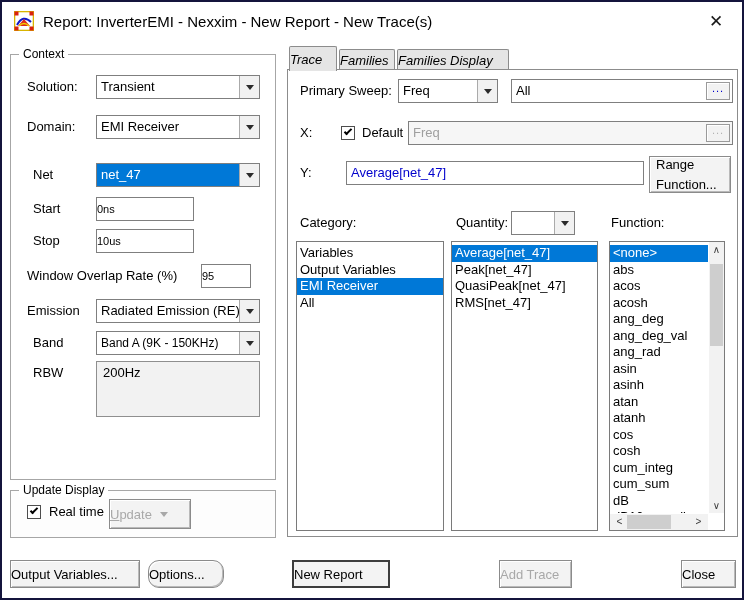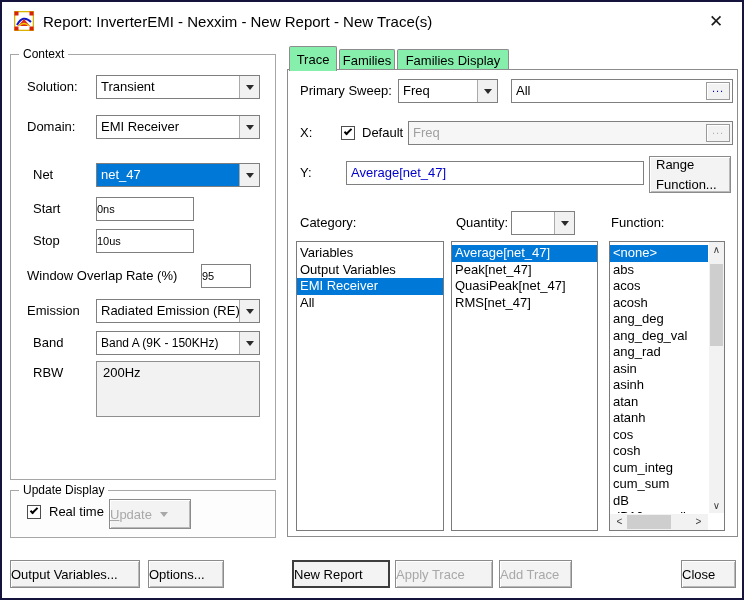--- a/index.html
+++ b/index.html
@@ -44,23 +44,23 @@
 
   .btn { position:absolute; background:#f3f3f3; border:1px solid #8b8b8b;
          box-shadow:inset 1px 1px 0 #ffffff, inset -1px -1px 0 #b9b9b9;
          font-size:13px; display:flex; align-items:center; cursor:pointer; color:#000; }
   .btn-default { border:2px solid #3d3d3d; box-shadow:none; }
   .btn-disabled { color:#a8a8a8; cursor:default; }
   .btn-disabled .dd { border-top-color:#a8a8a8; }
   .u { text-decoration:underline; }
 
   
-  .tab { position:absolute; background:#86efac; border:1px solid #8c8c8c; border-bottom:none;
-         display:flex; align-items:center; justify-content:center; font-size:13px; cursor:pointer;
-         border-radius:2px 2px 0 0; }
+  .tab { position:absolute; background:#e5e5e5; border:1px solid #8c8c8c; border-bottom:none;
+         display:flex; align-items:center; font-size:13px; cursor:pointer;
+         border-radius:2px 2px 0 0;font-style:italic; }
   .tab-active { z-index:3; }
   .pane { position:absolute; left:285px; top:67px; width:451px; height:468px; border:1px solid #8c8c8c; background:#fff; }
 
   
   .listbox { position:absolute; border:1px solid #7a7a7a; background:#fff; overflow:hidden; }
   .listbox ul { list-style:none; padding-top:3px; }
   .listbox li { height:16.5px; line-height:16px; padding-left:3px; white-space:nowrap; font-size:13px; cursor:default; }
   .listbox li.selected { background:#0078d7; color:#fff; }
 
   .fn-list ul { position:absolute; left:0; top:0; width:calc(100% - 16px); height:calc(100% - 17px); overflow:hidden; }
@@ -270,29 +270,26 @@
         <span class="arrow left">&lt;</span>
         <span class="thumb"></span>
         <span class="arrow right">&gt;</span>
       </div>
     </div>
   </div>
 
   <button class="btn" style="left:8px; top:558px; width:130px; height:28px;">
     <span>Output Variables...</span>
   </button>
-  <button class="btn" style="left:146px; top:558px; width:76px; height:28px;">
+  <button class="btn" style="left:146px; top:558px; width:76px; height:28px;border-radius:11px;">
     <span>Options...</span>
   </button>
   <button class="btn btn-default" style="left:290px; top:558px; width:98px; height:28px;">
     <span>New Report</span>
   </button>
-  <button class="btn btn-disabled" style="left:393px; top:558px; width:98px; height:28px;">
-    <span>Apply Trace</span>
-  </button>
   <button class="btn btn-disabled" style="left:497px; top:558px; width:73px; height:28px;">
     <span>Add Trace</span>
   </button>
   <button class="btn" style="left:679px; top:558px; width:55px; height:28px;">
     <span>Close</span>
   </button>
 
 </div>
 
 </body></html>

